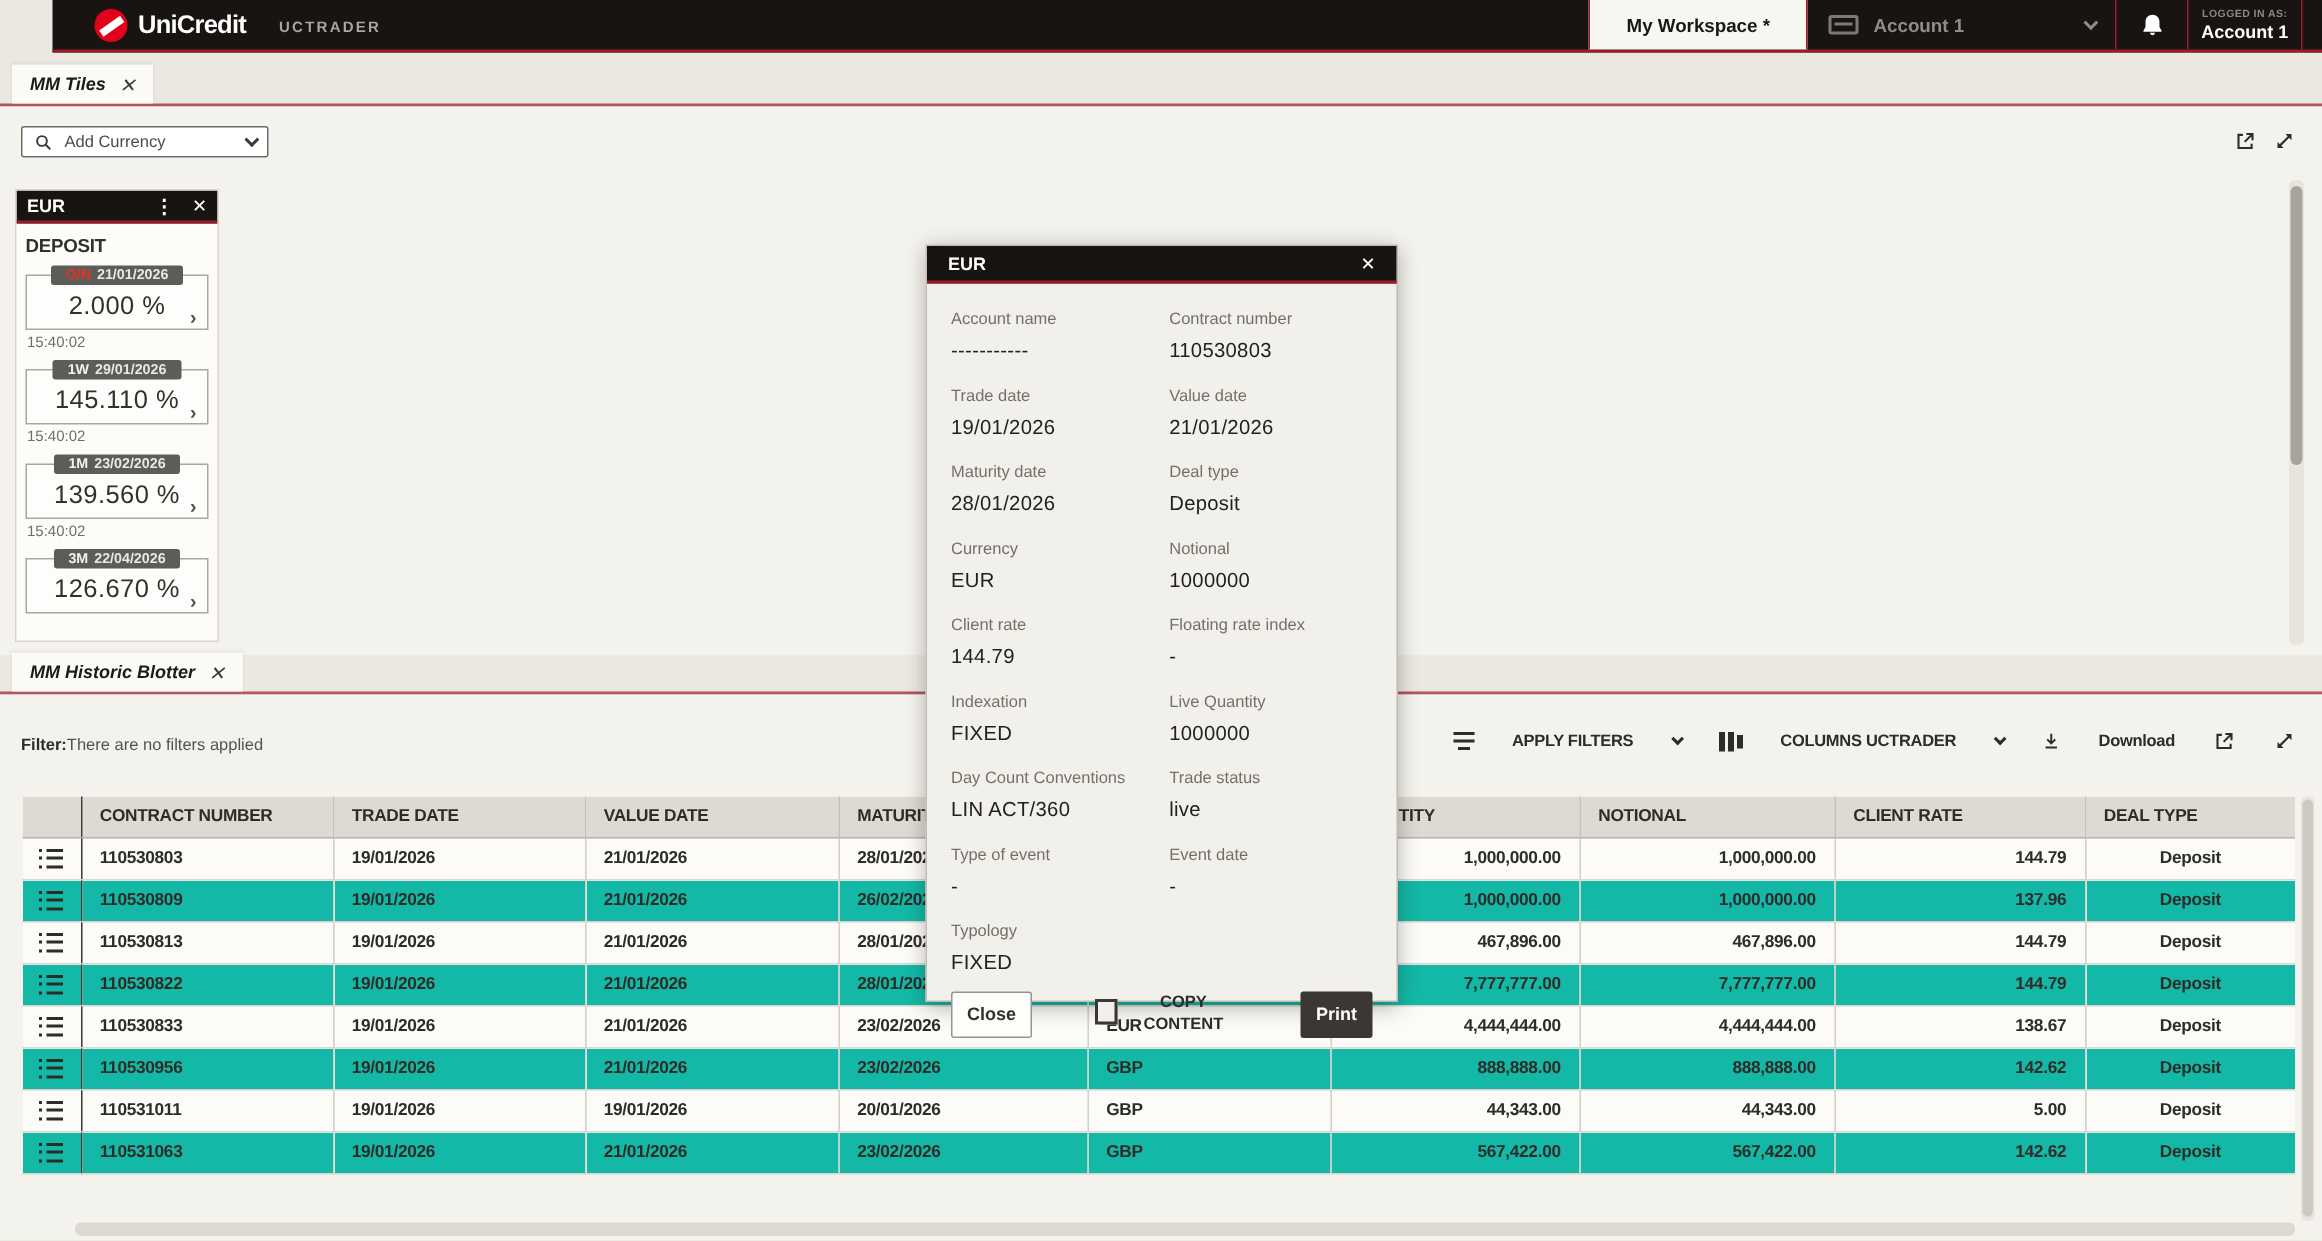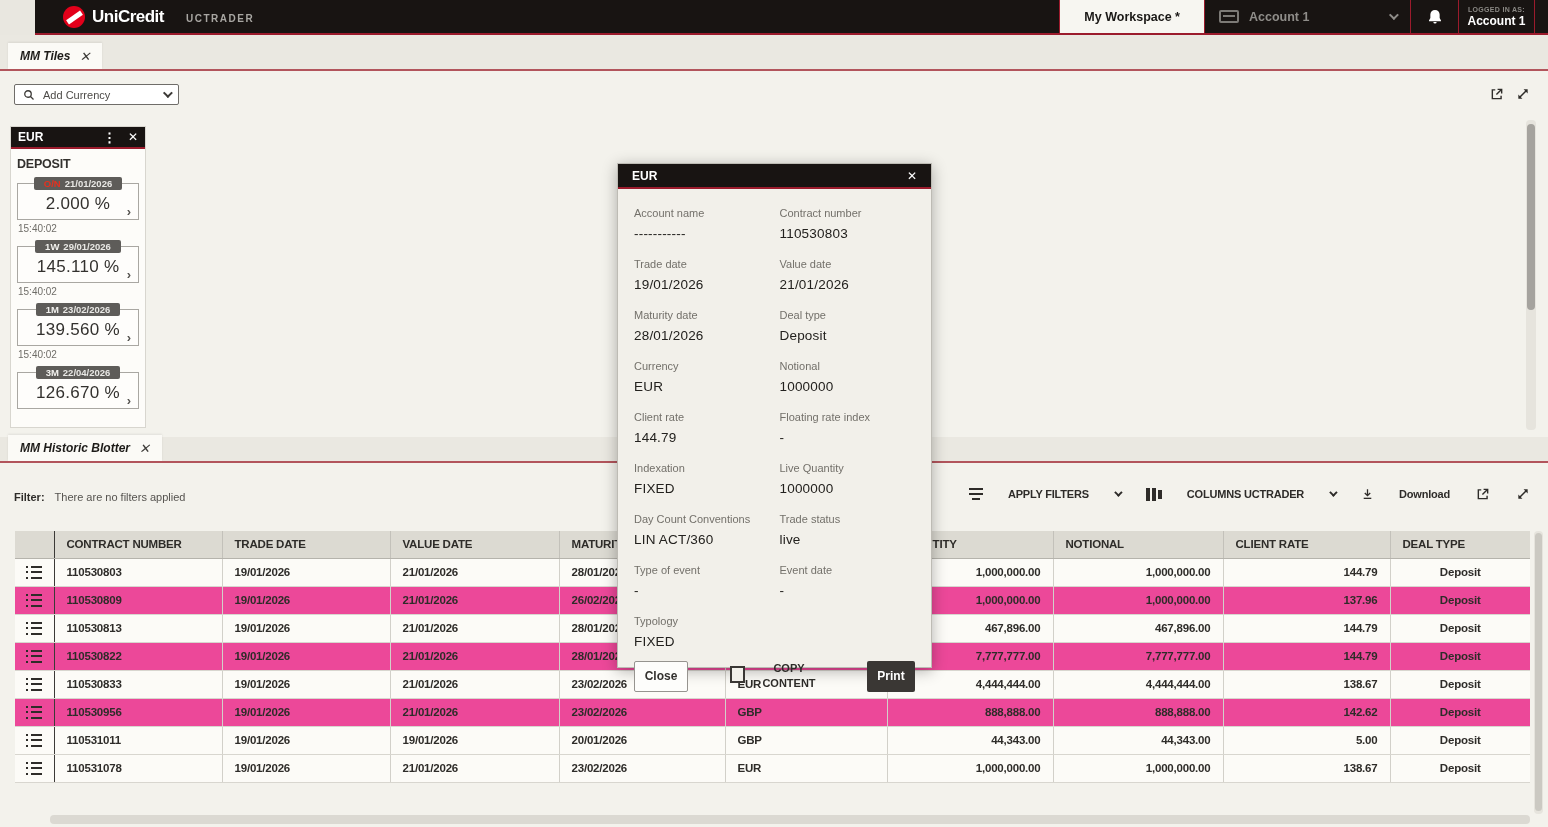--- a/index.html
+++ b/index.html
@@ -67,40 +67,40 @@
   .quote-box .qchev { position:absolute; right:7px; bottom:0px; font-size:13px; color:#55534f; font-weight:700; }
   .quote-time { font-size:10px; color:#6f6d68; margin:3px 0 0 7px; }
 
   
   .v-scroll-track { position:absolute; background:#e6e4dd; border-radius:4px; }
   .v-scroll-thumb { position:absolute; background:#a5a39e; border-radius:4px; }
   #blotter-vthumb { background:#cbc9c2; }
   #h-scroll-thumb { position:absolute; left:50px; top:352px; width:1480px; height:9px; background:#dbd9d2; border-radius:4px; }
 
   
-  #filter-row { position:absolute; left:14px; top:28px; display:flex; gap:10px; align-items:baseline; }
+  #filter-row { position:absolute; left:14px; top:28px; display:flex; align-items:baseline; }
   #filter-label { font-size:11px; font-weight:700; color:#2e2c29; }
   #filter-status { font-size:11px; color:#55534f; }
   #toolbar { position:absolute; right:18px; top:24px; display:flex; align-items:center; gap:26px; }
   .tool-btn { display:flex; align-items:center; gap:25px; font-size:11px; font-weight:700; color:#2e2c29; letter-spacing:-0.2px; }
   .tool-btn .chev { border-color:#2e2c29; width:6px; height:6px; }
   .dl-label { font-weight:700; }
   .filter-icon { display:flex; flex-direction:column; gap:3px; align-items:center; }
   .filter-icon span { height:2px; background:#2e2c29; display:block; }
   .filter-icon span:nth-child(1){width:14px;} .filter-icon span:nth-child(2){width:14px;} .filter-icon span:nth-child(3){width:8px;}
   .cols-icon { display:flex; gap:2px; align-items:center; }
   .cols-icon span { width:4px; height:13px; background:#2e2c29; }
   .cols-icon span:nth-child(3){ height:9px; }
 
   
   #blotter-table { position:absolute; left:15px; top:68px; width:1515px; border-collapse:collapse; table-layout:fixed; }
   #blotter-table th { background:#dcdad2; font-size:11.5px; font-weight:700; color:#2e2c29; text-align:left; height:27px; padding:0 12px; letter-spacing:-0.2px; border-right:1px solid #c3c1ba; border-bottom:1px solid #b5b3ac; white-space:nowrap; overflow:hidden; }
   #blotter-table td { height:28px; font-size:11.5px; font-weight:700; color:#2e2c29; padding:0 12px; border-right:1px solid #d2d0c9; border-bottom:1px solid #d8d6cf; white-space:nowrap; overflow:hidden; letter-spacing:-0.2px; }
   #blotter-table tr.even td { background:#fcfbf7; }
-  #blotter-table tr.odd td { background:#ec4899; }
+  #blotter-table tr.odd td { background:#14b8a6; }
   #blotter-table th:first-child, #blotter-table td:first-child { border-right:1px solid #3c3a37; padding:0; }
   #blotter-table th:last-child, #blotter-table td:last-child { border-right:none; }
   .al-r { text-align:right; } .al-c { text-align:center; }
   .row-menu { width:16px; height:13px; margin:0 auto; display:flex; flex-direction:column; justify-content:space-between; }
   .row-menu i { display:flex; align-items:center; gap:3px; height:2px; }
   .row-menu i::before { content:""; width:2px; height:2px; background:#2e2c29; }
   .row-menu i::after { content:""; flex:1; height:2px; background:#2e2c29; }
 
   
   #modal { left:617px; top:163px; width:315px; height:505px; background:#f2f0ea; border:1px solid #bdbbb4; box-shadow:0 3px 14px rgba(0,0,0,0.3); z-index:100; display:flex; flex-direction:column; }
@@ -440,36 +440,36 @@
           <td>110531011</td>
           <td>19/01/2026</td>
           <td>19/01/2026</td>
           <td>20/01/2026</td>
           <td>GBP</td>
           <td class="al-r">44,343.00</td>
           <td class="al-r">44,343.00</td>
           <td class="al-r">5.00</td>
           <td class="al-c">Deposit</td>
         </tr>
-        <tr class="even">
-          <td>
-            <div class="row-menu">
-              <i></i>
-              <i></i>
-              <i></i>
-            </div>
-          </td>
-          <td>110531078</td>
+        <tr class="odd">
+          <td>
+            <div class="row-menu">
+              <i></i>
+              <i></i>
+              <i></i>
+            </div>
+          </td>
+          <td>110531063</td>
           <td>19/01/2026</td>
           <td>21/01/2026</td>
           <td>23/02/2026</td>
-          <td>EUR</td>
-          <td class="al-r">1,000,000.00</td>
-          <td class="al-r">1,000,000.00</td>
-          <td class="al-r">138.67</td>
+          <td>GBP</td>
+          <td class="al-r">567,422.00</td>
+          <td class="al-r">567,422.00</td>
+          <td class="al-r">142.62</td>
           <td class="al-c">Deposit</td>
         </tr>
       </tbody>
   </table>
 
   <div class="v-scroll-track abs" style="left:1534px; top:68px; width:9px; height:283px;">
     <div class="v-scroll-thumb" id="blotter-vthumb" style="left:1px; top:2px; width:7px; height:278px;"></div>
   </div>
   <div id="h-scroll-thumb"></div>
 </div>

